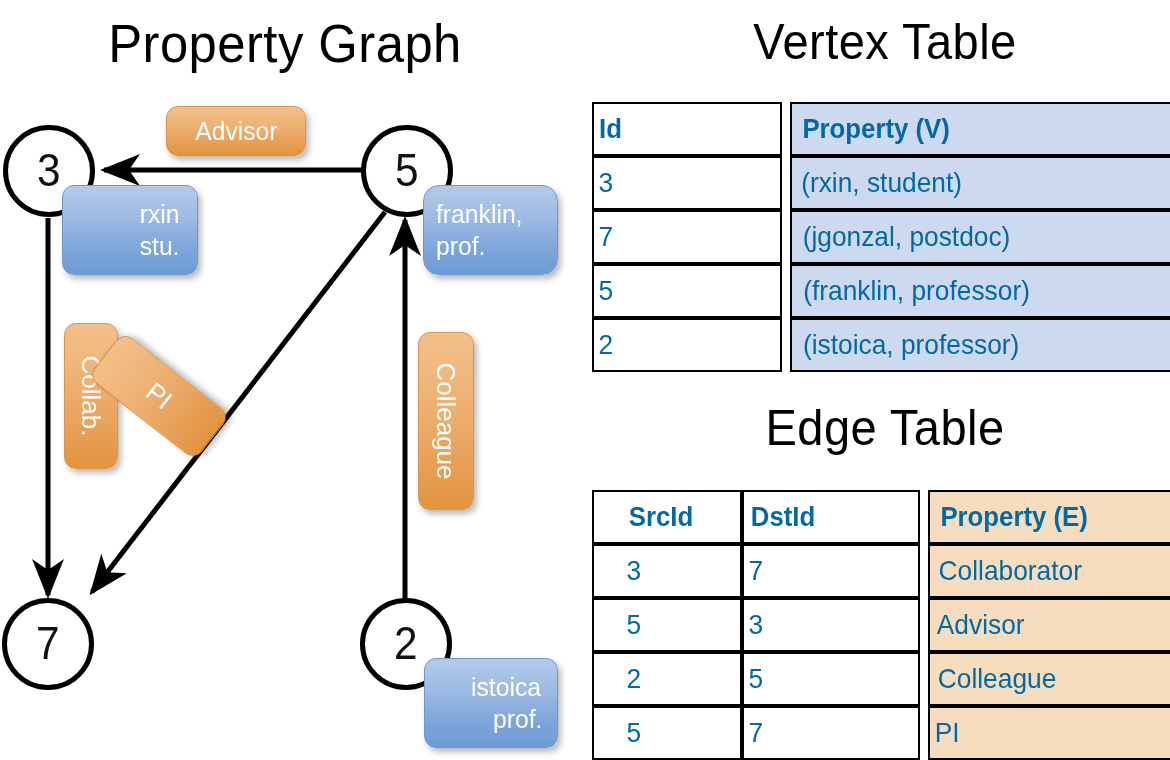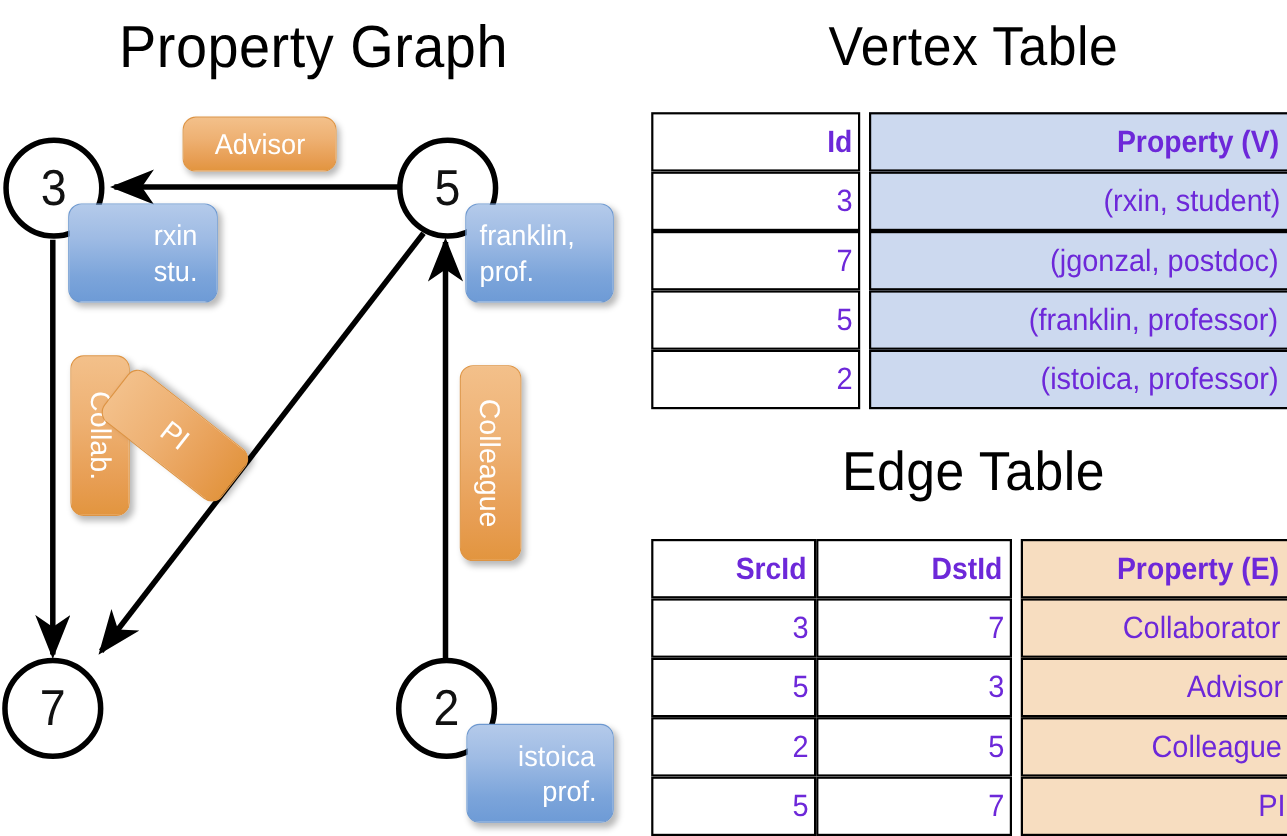--- a/index.html
+++ b/index.html
@@ -129,25 +129,25 @@
   .tbl {
     position: absolute;
     border-collapse: separate;
     border-spacing: 0;
     table-layout: fixed;
     font-family: "Liberation Sans", sans-serif;
   }
   .tbl td, .tbl th {
     border: 2px solid #000;
     height: 54px;
-    text-align: right;
+    text-align: left;
     vertical-align: middle;
     font-weight: 300;
     font-size: 28px;
-    color: #6d28d9;
+    color: #0369a1;
     padding: 0 4px;
     background: #ffffff;
     box-sizing: border-box;
   }
   .tbl th {
     font-weight: 700;
     font-size: 28px;
   }
   .cell-inner {
     display: inline-block;
@@ -218,21 +218,21 @@
 
     <div class="vertex" id="v2" style="left:360px; top:508px; width:92px; height:92px;">
       <span class="vertex-label">2</span>
     </div>
 
     <div class="prop-box blue" style="left:62px; top:95px; width:136px; height:90px;text-align:right;">
       <div class="prop-line">rxin</div>
       <div class="prop-line">stu.</div>
     </div>
 
-    <div class="prop-box blue" style="left:423px; top:95px; width:135px; height:90px;">
+    <div class="prop-box blue" style="left:423px; top:95px; width:135px; height:90px;border-radius:16px;">
       <div class="prop-line">franklin,</div>
       <div class="prop-line">prof.</div>
     </div>
 
 
     <div class="prop-box blue" style="left:424px; top:568px; width:134px; height:90px;align-items:flex-end;">
       <div class="prop-line">istoica</div>
       <div class="prop-line">prof.</div>
     </div>
 

